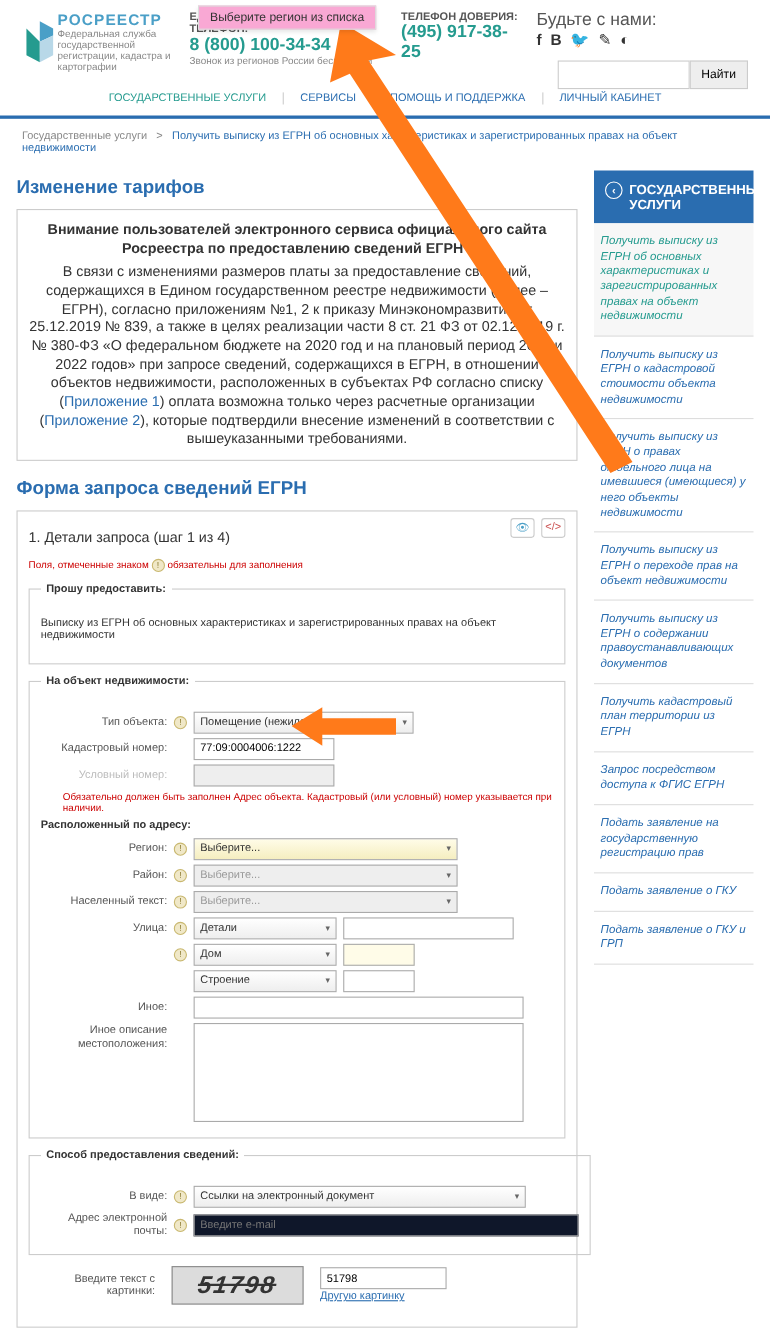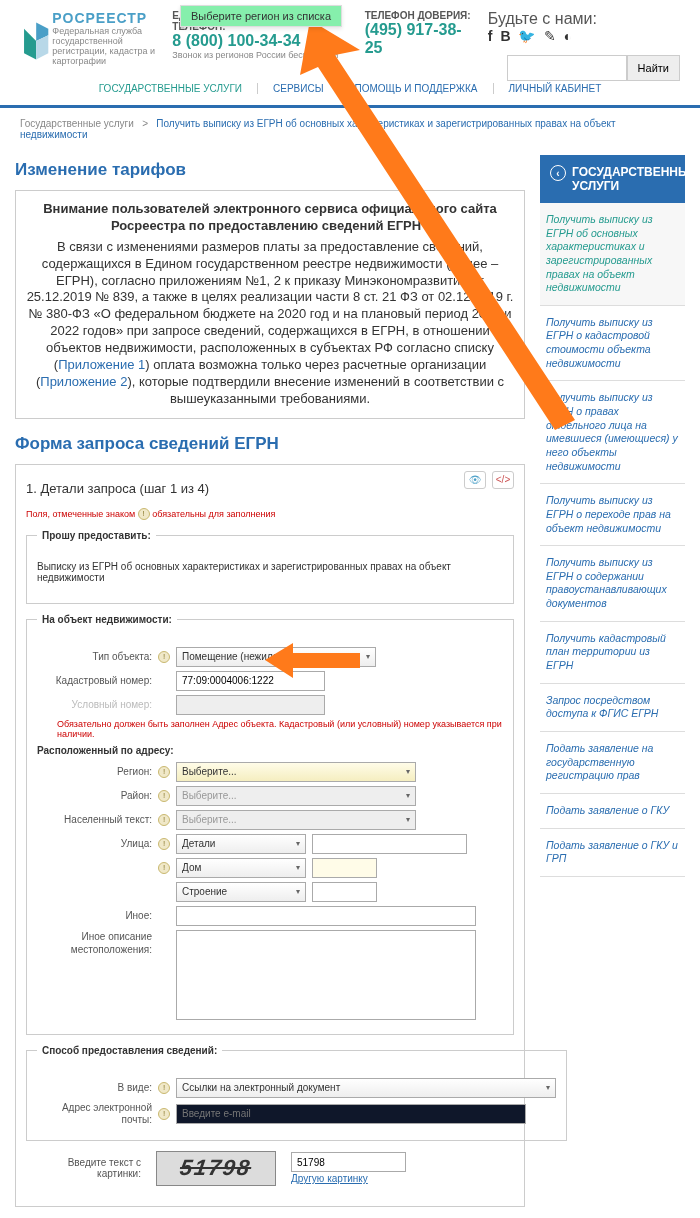--- a/index.html
+++ b/index.html
@@ -1,22 +1,22 @@
 <!DOCTYPE html>
 <html><head>
 <meta charset="utf-8">
 <style>
 * { box-sizing: border-box; margin: 0; padding: 0; }
 body { font-family: Arial, sans-serif; font-size: 12px; color: #333; background: #fff; width: 700px; }
 a { text-decoration: none; }
 
-.tooltip-popup { position: absolute; top: 5px; left: 180px; background: #86efac; border: 1px solid #ddd; padding: 4px 10px; font-size: 11px; z-index: 100; box-shadow: 0 2px 4px rgba(0,0,0,0.1); }
+.tooltip-popup { position: absolute; top: 5px; left: 180px; background: #f9a8d4; border: 1px solid #ddd; padding: 4px 10px; font-size: 11px; z-index: 100; box-shadow: 0 2px 4px rgba(0,0,0,0.1); }
 
 .header { display: flex; padding: 10px 20px 5px; align-items: flex-start; gap: 15px; position: relative; }
-.logo-block { display: flex; align-items: flex-end; gap: 0; }
+.logo-block { display: flex; align-items: center; gap: 0; }
 .logo-icon { width: 40px; height: 50px; position: relative; }
 .logo-icon svg { width: 100%; height: 100%; }
 .logo-text { font-size: 9px; color: #888; max-width: 105px; }
 .logo-title { font-size: 14px; color: #4a9fc7; font-weight: bold; letter-spacing: 1px; }
 .phones { display: flex; gap: 25px; }
 .phone-block { }
 .phone-label { font-size: 10px; color: #555; font-weight: bold; }
 .phone-num { font-size: 16px; color: #259b8f; font-weight: bold; }
 .phone-sub { font-size: 9px; color: #888; }
 .social-block { margin-left: auto; }
@@ -55,21 +55,21 @@
 legend { font-size: 10px; font-weight: bold; padding: 0 5px; }
 .frow { display: flex; align-items: center; margin: 4px 0; gap: 6px; }
 .flabel { width: 115px; text-align: right; font-size: 10px; color: #555; }
 .flabel.disabled { color: #bbb; }
 .help-icon { width: 12px; height: 12px; border-radius: 50%; background: #f0e8c8; border: 1px solid #c9b870; font-size: 8px; display: inline-flex; align-items: center; justify-content: center; color: #8a7a30; flex-shrink: 0; }
 .finput, .fselect { border: 1px solid #aaa; padding: 2px 5px; font-size: 10px; height: 20px; background: #fff; }
 .fselect { background: linear-gradient(#fff, #eee); display: flex; align-items: center; justify-content: space-between; width: 200px; }
 .fselect::after { content: "▾"; font-size: 8px; color: #666; }
 .fselect.disabled { background: #eee; color: #999; }
 .finput.disabled { background: #eee; }
-.finput.mid { width: 149px; }
+.finput.mid { width: 128px; }
 .finput.sm { width: 65px; }
 .fselect.sm { width: 130px; }
 .ftextarea { border: 1px solid #aaa; width: 300px; height: 90px; resize: none; font-size: 10px; padding: 3px; }
 .addr-note { color: #c00; font-size: 9px; margin: 4px 0; padding-left: 20px; }
 
 .captcha-row { display: flex; align-items: center; gap: 15px; margin: 10px 0; }
 .captcha-img { width: 120px; height: 35px; background: #dcdcdc; border: 1px solid #888; position: relative; overflow: hidden; display: flex; align-items: center; justify-content: center; }
 .captcha-text { font-size: 22px; font-weight: bold; font-style: italic; letter-spacing: 2px; color: #333; text-decoration: line-through; transform: skewX(-8deg); }
 .captcha-link { color: #2a6db0; font-size: 10px; text-decoration: underline; }
 
@@ -249,21 +249,21 @@
           <textarea class="ftextarea" style=""></textarea>
         </div>
       </fieldset>
 
       <fieldset>
         <legend>Способ предоставления сведений:</legend>
         <div style="height:8px"></div>
         <div class="frow">
           <div class="flabel">В виде:</div>
           <span class="help-icon">!</span>
-          <div class="fselect" style="width:380px">
+          <div class="fselect" style="width:302px">
               <span>Ссылки на электронный документ</span>
             </div>
         </div>
         <div class="frow">
           <div class="flabel" style="line-height:1.2">Адрес электронной почты:</div>
           <span class="help-icon">!</span>
           <input class="finput" style="width: 350px; background: #0f172a; color: rgb(170, 170, 170);" placeholder="Введите e-mail">
         </div>
       </fieldset>
 

